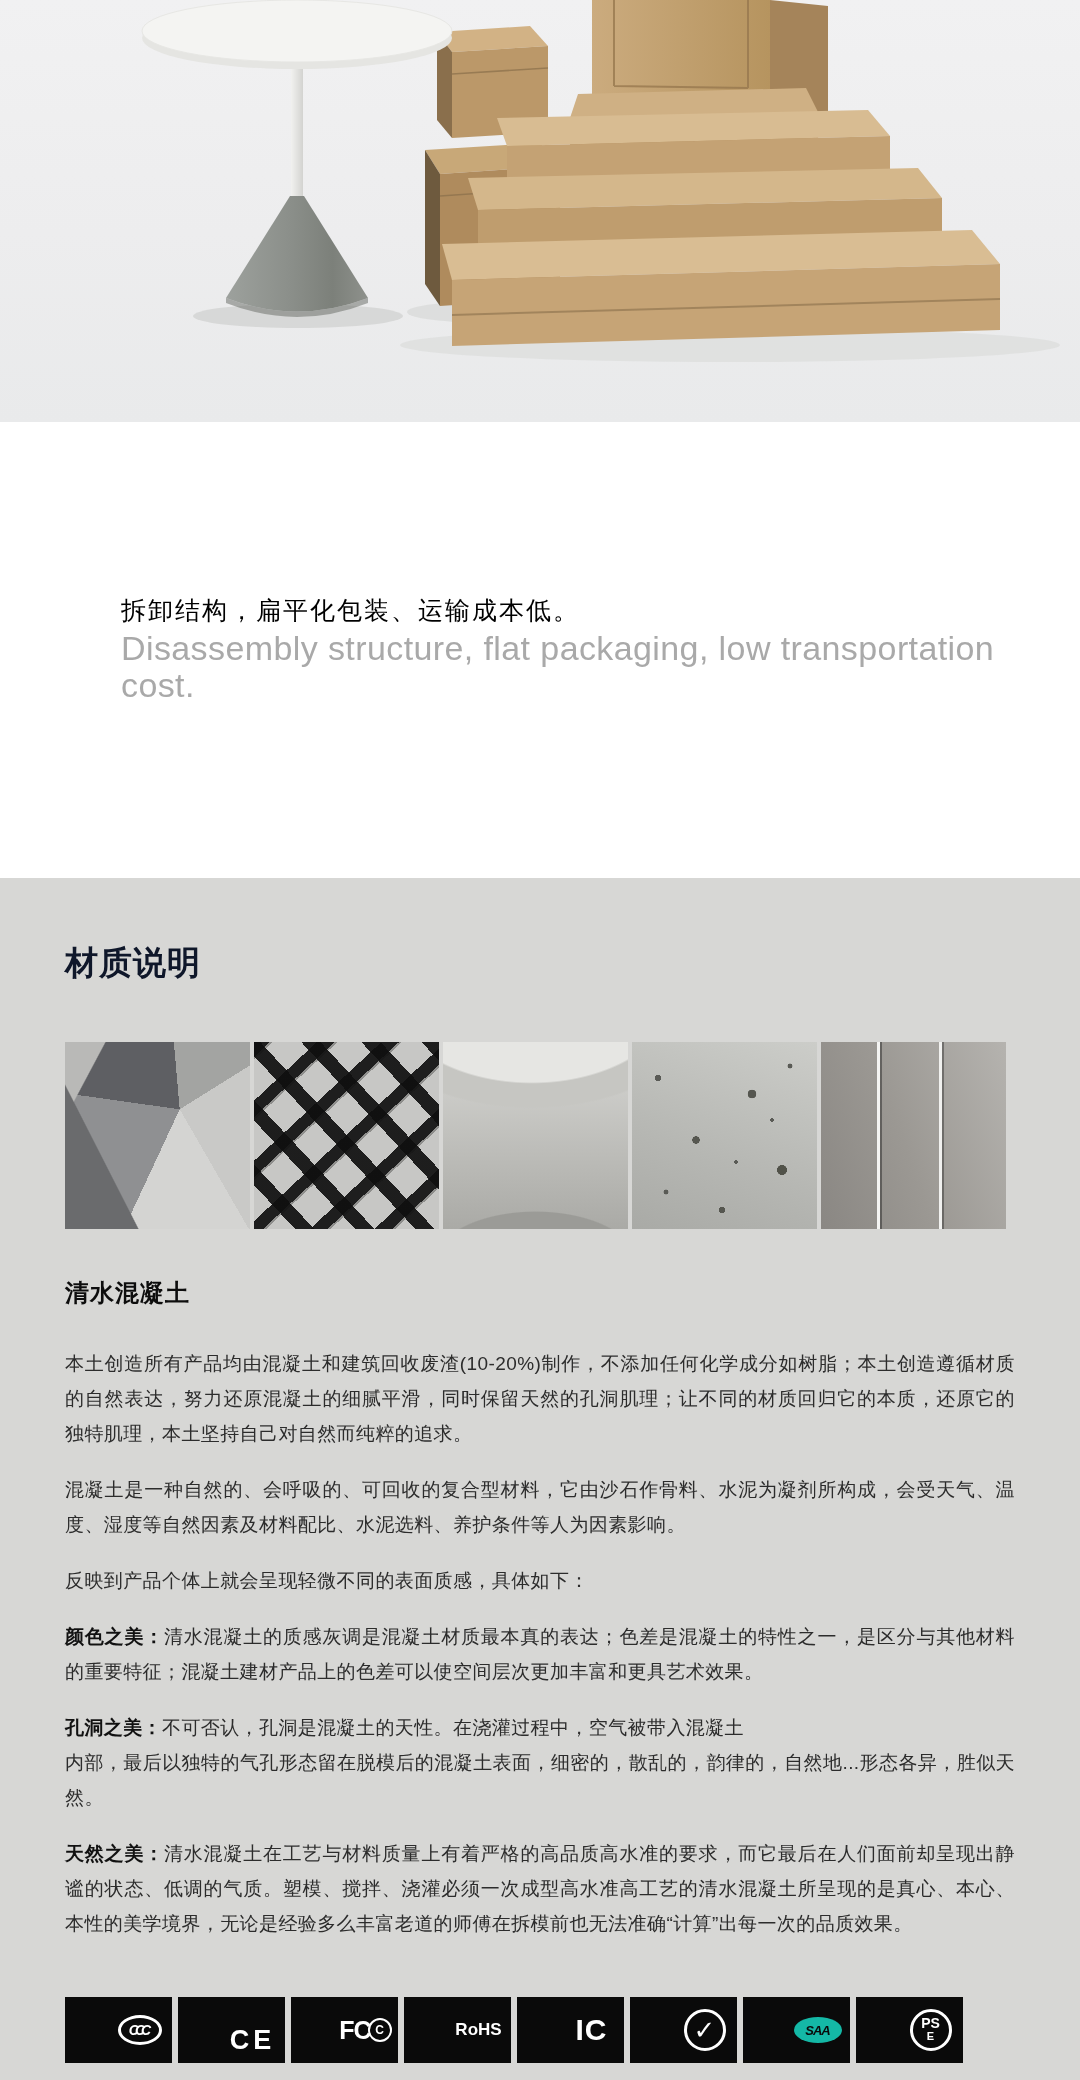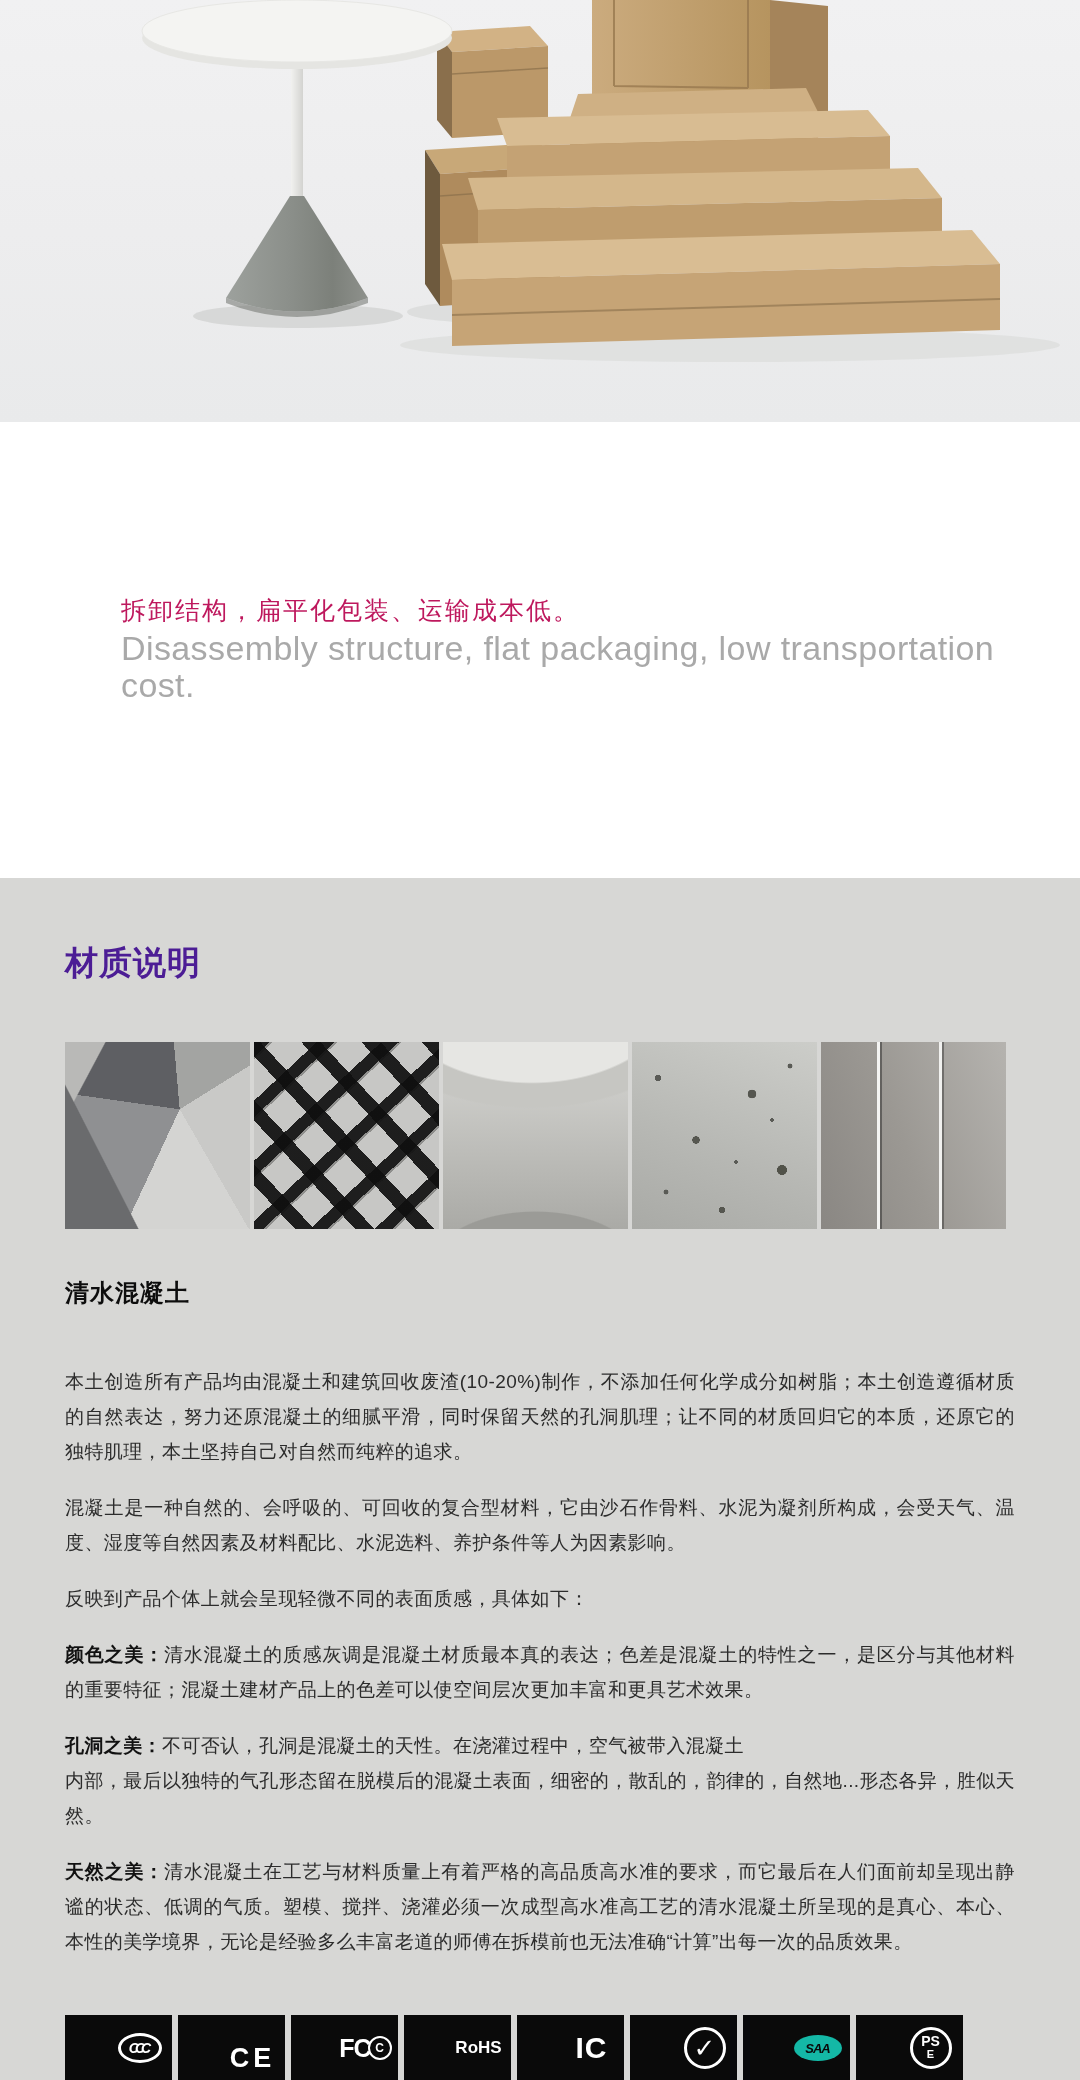--- a/index.html
+++ b/index.html
@@ -5,26 +5,26 @@
   html,body{margin:0;padding:0;background:#ffffff;}
   body{width:1080px;font-family:"Liberation Sans","DejaVu Sans",sans-serif;}
   .page{width:1080px;height:2080px;display:flex;flex-direction:column;overflow:hidden;}
 
   
   .hero{height:422px;position:relative;overflow:hidden;background:linear-gradient(180deg,#f1f1f2 0%,#ededee 55%,#e9eaeb 100%);}
   .hero svg{position:absolute;left:0;top:0;}
 
   
   .caption-area{height:456px;box-sizing:border-box;padding:170px 60px 0 121px;background:#ffffff;}
-  .caption-zh{font-size:25px;color:#be185d;letter-spacing:2px;line-height:37px;}
+  .caption-zh{font-size:25px;color:#000000;letter-spacing:2px;line-height:37px;}
   .caption-en{font-size:34px;color:#a9a9a9;letter-spacing:0.4px;line-height:37px;margin-top:1px;}
 
   
   .materials{height:1202px;box-sizing:border-box;background:#d7d7d5;padding:68px 65px 0 65px;overflow:hidden;}
-  .section-title{font-size:33px;font-weight:bold;color:#4c1d95;letter-spacing:1px;line-height:34px;}
+  .section-title{font-size:33px;font-weight:bold;color:#0f172a;letter-spacing:1px;line-height:34px;}
   .texture-strip{display:flex;gap:4px;margin-top:62px;}
   .tile{width:185px;height:187px;flex:0 0 auto;}
 
   .tile--facets{background:
     linear-gradient(63deg, #6a6b6d 0 26%, rgba(0,0,0,0) 26.5%),
     linear-gradient(118deg, #b9b9b7 0 14%, rgba(0,0,0,0) 14.5%),
     conic-gradient(from 150deg at 62% 36%, #d4d4d2 0 55deg, #8f9092 55deg 128deg, #5e5f63 128deg 205deg, #a3a4a2 205deg 268deg, #c9c9c7 268deg 360deg);}
   .tile--cubes{background-color:#232323;background-image:
     repeating-linear-gradient(47deg, rgba(20,20,20,0) 0 30px, rgba(15,15,15,.92) 30px 44px),
     repeating-linear-gradient(-43deg, #c7c7c5 0 30px, #8e8e8c 30px 32px, #1e1e1e 32px 44px);}
@@ -41,21 +41,21 @@
     radial-gradient(circle 8px at 150px 128px, #515249 0 60%, rgba(0,0,0,0) 65%),
     radial-gradient(circle 4px at 34px 150px, #5a5b56 0 60%, rgba(0,0,0,0) 65%),
     radial-gradient(circle 5px at 90px 168px, #565750 0 60%, rgba(0,0,0,0) 65%),
     radial-gradient(circle 3px at 140px 78px, #5a5b56 0 60%, rgba(0,0,0,0) 65%),
     linear-gradient(200deg,#cccdc9 0%,#b6b7b3 60%,#a9aaa6 100%);}
   .tile--strings{background-image:
     linear-gradient(90deg, rgba(0,0,0,0) 0 56px, #f4f4f2 56px 59px, rgba(30,30,30,.45) 59px 61px, rgba(0,0,0,0) 61px 118px, #f1f1ef 118px 121px, rgba(30,30,30,.4) 121px 123px, rgba(0,0,0,0) 123px),
     linear-gradient(250deg,#b5b3af 0%,#9b9893 55%,#8a8783 100%);}
 
   .sub-title{font-size:24px;font-weight:bold;color:#0d0d0d;letter-spacing:1px;margin-top:50px;line-height:28px;}
-  .body-copy{margin-top:57px;}
+  .body-copy{margin-top:39px;}
   .body-copy p{margin:0 0 21px 0;font-size:19px;line-height:35px;color:#2c2c2c;letter-spacing:0.4px;text-align:justify;}
   .body-copy p .lead{font-weight:bold;color:#111;}
   .body-copy p .txt{white-space:pre-line;}
 
   .cert-row{display:flex;gap:6px;margin-top:56px;}
   .cert{width:65px;height:66px;background:#0a0a0a;color:#fff;display:flex;align-items:center;justify-content:center;flex:0 0 auto;padding-left:42px;}
   .cert .oval-line{width:44px;height:30px;border:3px solid #fff;border-radius:50%;display:flex;align-items:center;justify-content:center;font-size:14px;font-weight:bold;font-style:italic;letter-spacing:-4px;padding-right:3px;box-sizing:border-box;}
   .cert--ce .big{font-size:27px;font-weight:bold;letter-spacing:4px;margin-top:20px;}
   .cert--fcc{gap:0;align-items:center;}
   .cert--fcc .big{font-size:25px;font-weight:bold;letter-spacing:-1px;}

